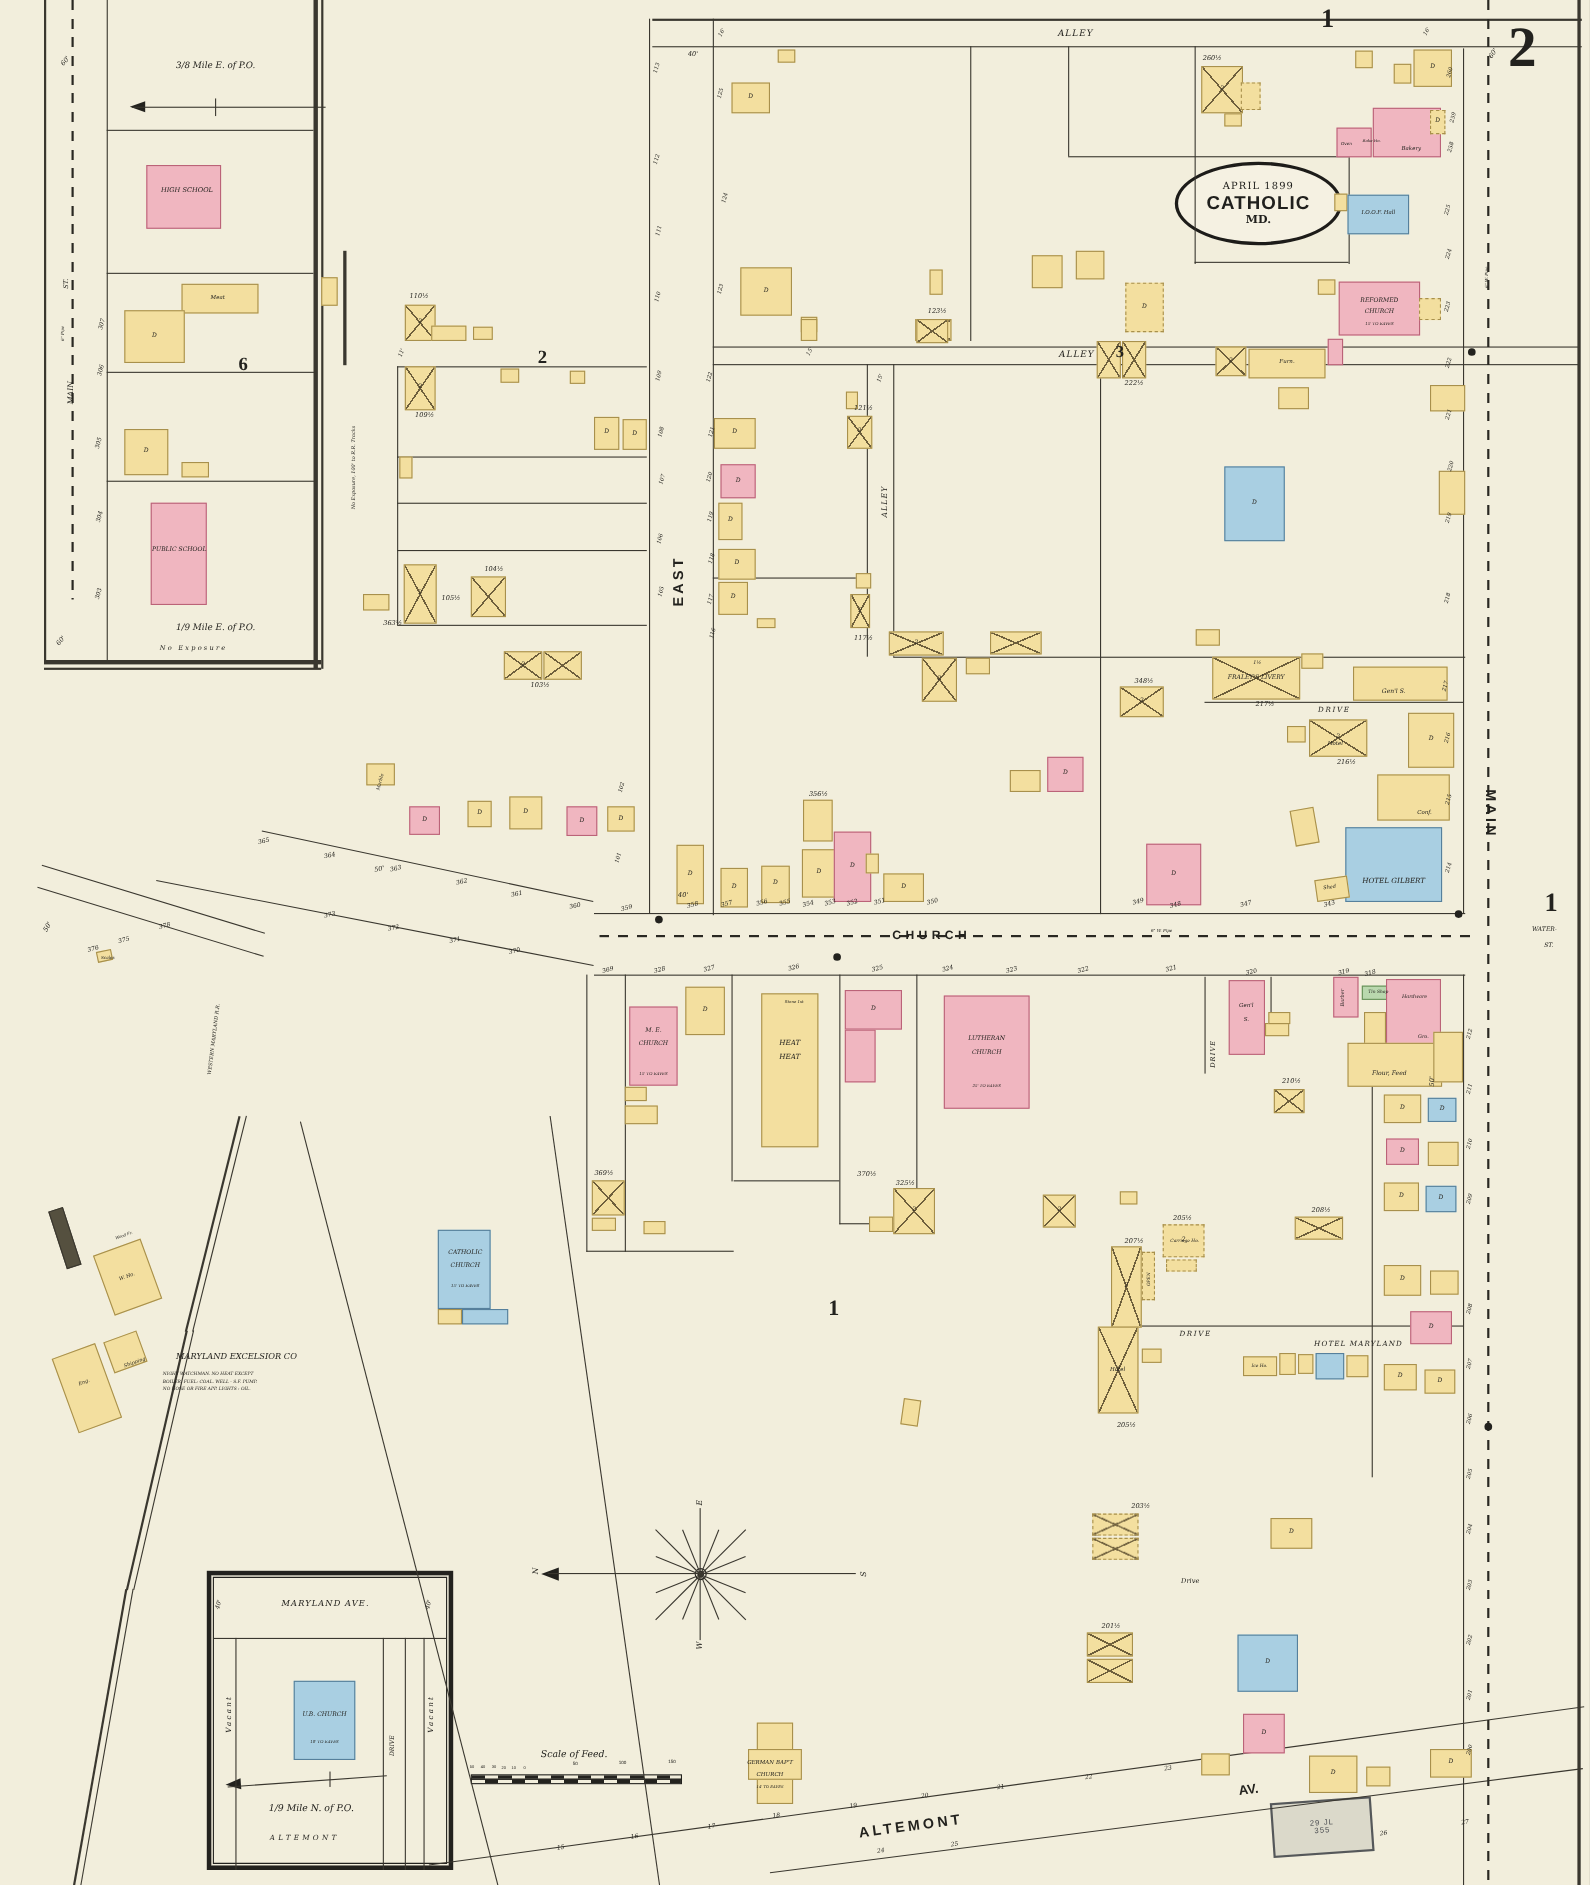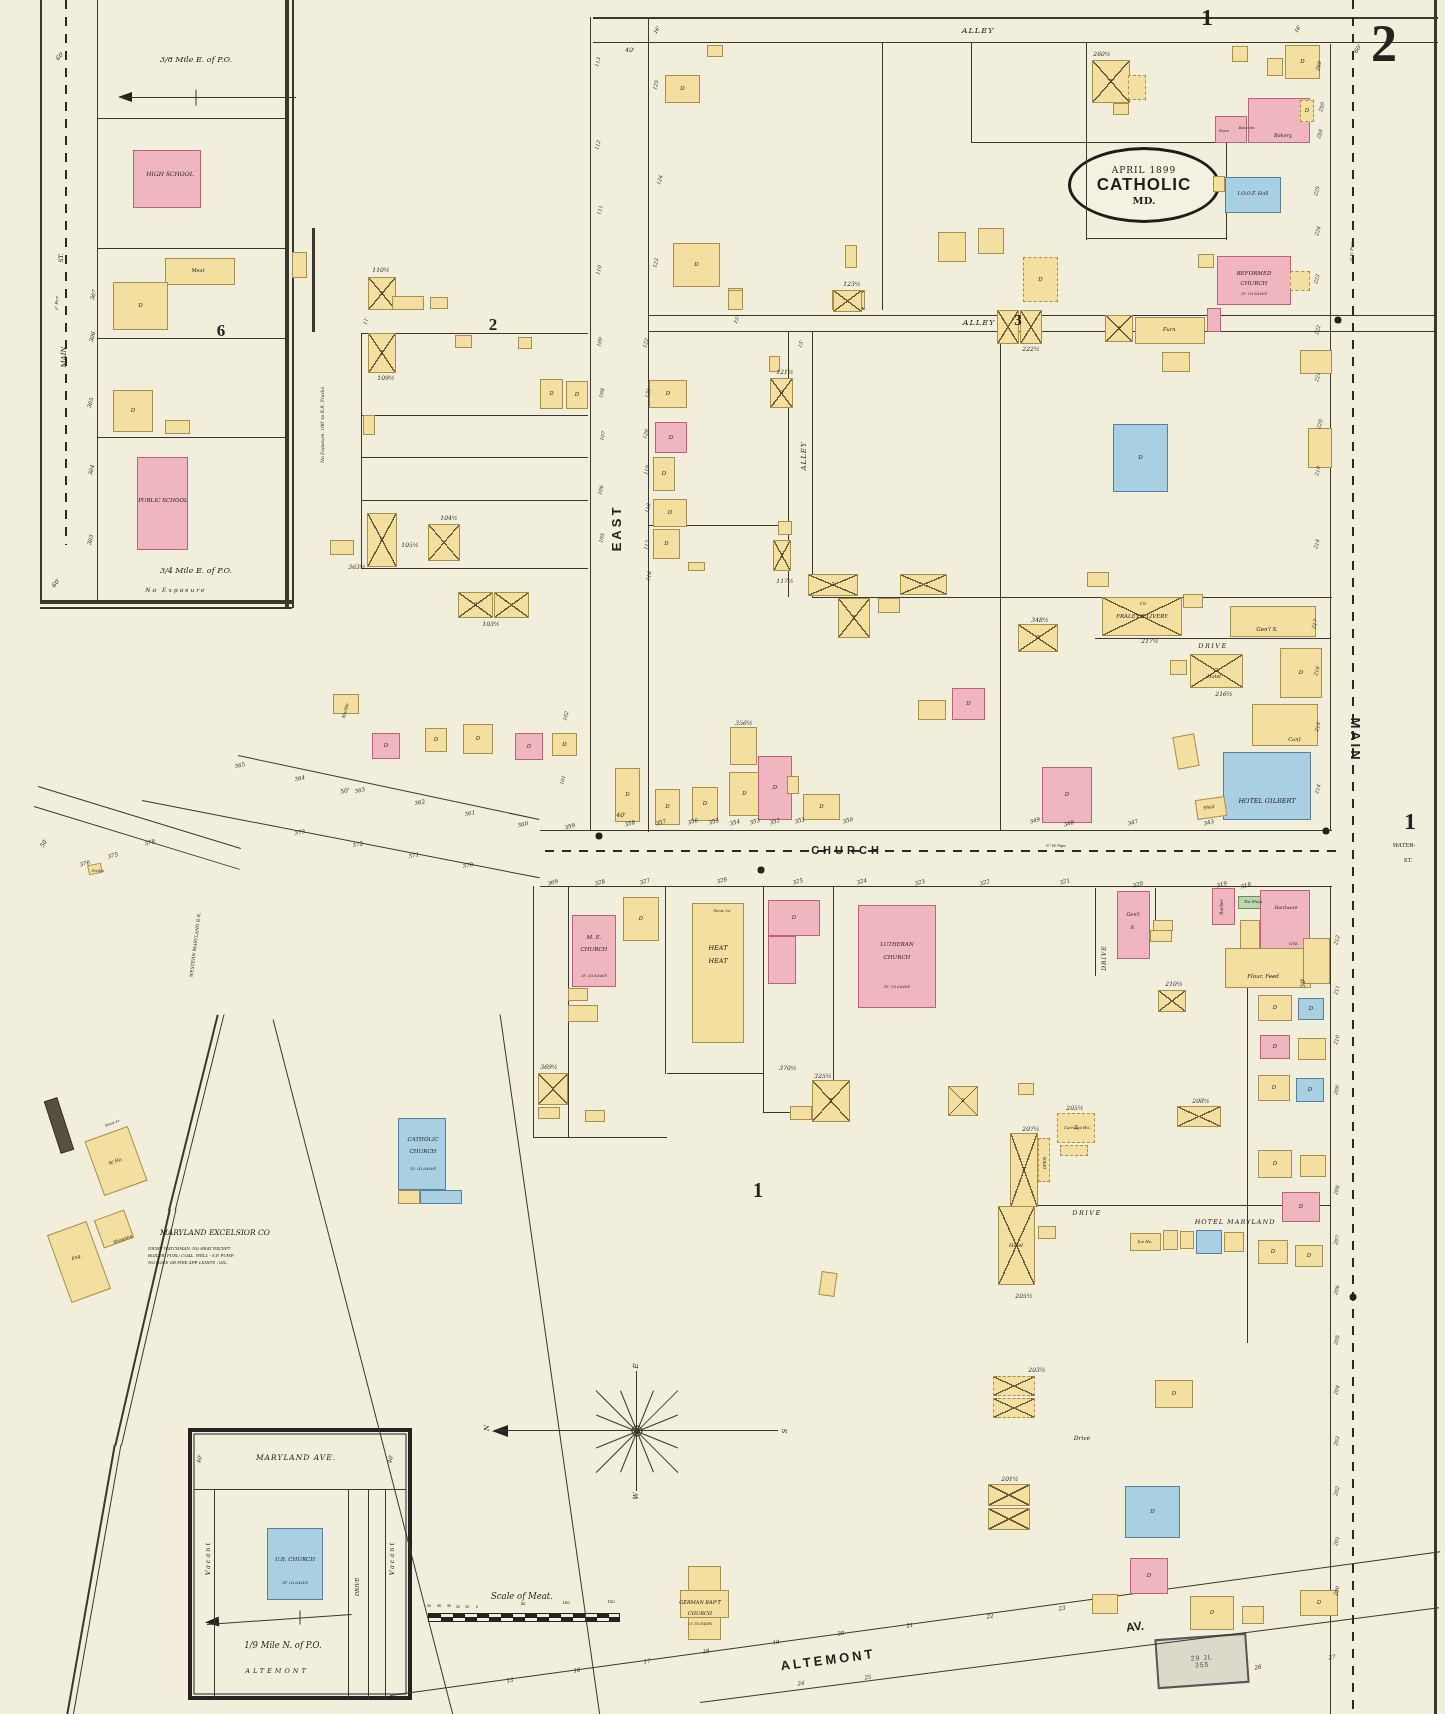--- a/index.html
+++ b/index.html
@@ -68,21 +68,21 @@
     <div class="t3">MD.</div>
   </div>
 
   <div id="cArrowHead"></div>
   <div id="cHub"></div>
   <div class="lb" style="left:488px;top:1428px;font-size:7px;transform:translate(-50%,-50%) rotate(-90deg);">N</div>
   <div class="lb" style="left:637px;top:1366px;font-size:7px;transform:translate(-50%,-50%) rotate(-90deg);">E</div>
   <div class="lb" style="left:786px;top:1431px;font-size:7px;transform:translate(-50%,-50%) rotate(-90deg);">S</div>
   <div class="lb" style="left:637px;top:1496px;font-size:7px;transform:translate(-50%,-50%) rotate(-90deg);">W</div>
 
-  <div class="lb" style="left:522px;top:1596px;font-size:8.5px;">Scale of Meat.</div>
+  <div class="lb" style="left:522px;top:1596px;font-size:8.5px;">Scale of Feed.</div>
   <div id="scalebar">
       <div class="r1"></div>
       <div class="r2"></div>
     </div>
 
   <div id="stamp">
     <div>29 JL</div>
     <div>355</div>
   </div>
 
@@ -560,21 +560,21 @@
     <div class="lb left" style="left: 148px; top: 1263px; font-size: 4px;">NO HOSE OR FIRE APP.  LIGHTS : OIL.</div>
     <div class="lb" style="left: 116px; top: 1162px; font-size: 4.5px; transform: translate(-50%, -50%) rotate(-20deg);">W. Ho.</div>
     <div class="lb" style="left: 113px; top: 1124px; font-size: 3.6px; transform: translate(-50%, -50%) rotate(-20deg);">Wood Fr.</div>
     <div class="lb" style="left: 123px; top: 1240px; font-size: 4.5px; transform: translate(-50%, -50%) rotate(-20deg);">Shipping</div>
     <div class="lb" style="left: 77px; top: 1258px; font-size: 4.5px; transform: translate(-50%, -50%) rotate(-20deg);">Eng.</div>
     <div class="lb" style="left: 346px; top: 711px; font-size: 4.2px; transform: translate(-50%, -50%) rotate(-75deg);">Marble</div>
     <div class="lb" style="left: 98px; top: 871px; font-size: 3.8px;">Scales</div>
     <div class="lb" style="left: 323px; top: 425px; font-size: 4.5px; transform: translate(-50%, -50%) rotate(-90deg);">No Exposure, 100' to R.R. Tracks</div>
     <div class="lb" style="left: 196px; top: 945px; font-size: 4.5px; transform: translate(-50%, -50%) rotate(-83deg);">WESTERN MARYLAND R.R.</div>
     <div class="lb" style="left: 196px; top: 60px; font-size: 8px;">3/8 Mile E. of P.O.</div>
-    <div class="lb" style="left: 196px; top: 571px; font-size: 8px;">3/4 Mile E. of P.O.</div>
+    <div class="lb" style="left: 196px; top: 571px; font-size: 8px;">1/9 Mile E. of P.O.</div>
     <div class="lb" style="left: 176px; top: 590px; font-size: 6px; letter-spacing: 2px;">No   Exposure</div>
     <div class="lb" style="left: 170px; top: 174px; font-size: 6px;">HIGH SCHOOL</div>
     <div class="lb" style="left: 198px; top: 271px; font-size: 5px;">Meat</div>
     <div class="lb" style="left: 163px; top: 501px; font-size: 5.5px;">PUBLIC SCHOOL</div>
     <div class="lb" style="left: 65px; top: 357px; font-size: 7px; transform: translate(-50%, -50%) rotate(-90deg);">MAIN</div>
     <div class="lb" style="left: 61px; top: 258px; font-size: 6px; transform: translate(-50%, -50%) rotate(-90deg);">ST.</div>
     <div class="lb" style="left: 57px; top: 303px; font-size: 3.8px; transform: translate(-50%, -50%) rotate(-90deg);">6" Pipe</div>
     <div class="lb" style="left: 60px; top: 56px; font-size: 6px; transform: translate(-50%, -50%) rotate(-50deg);">60'</div>
     <div class="lb" style="left: 56px; top: 583px; font-size: 6px; transform: translate(-50%, -50%) rotate(-50deg);">60'</div>
     <div class="lb" style="left: 94px; top: 295px; font-size: 5.5px; transform: translate(-50%, -50%) rotate(-75deg);">307</div>

